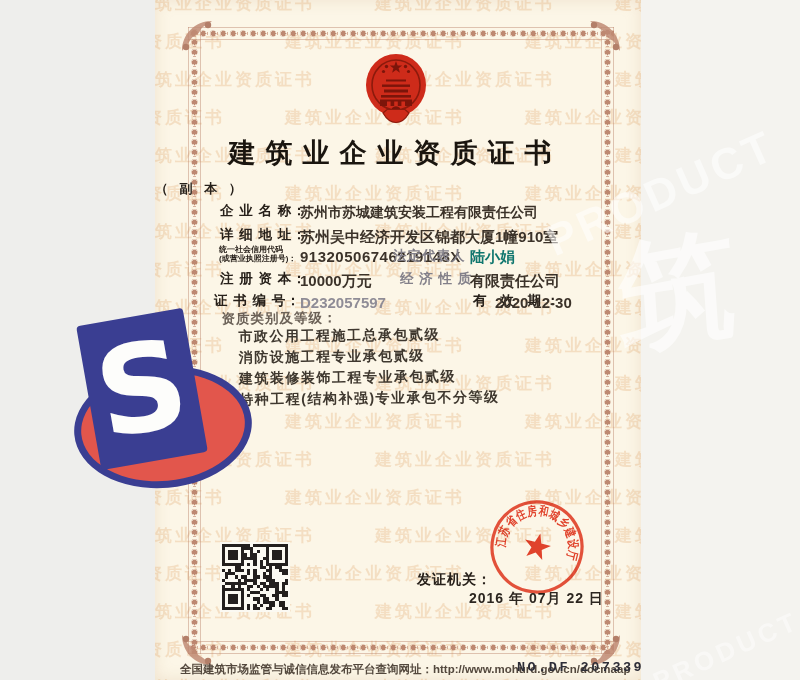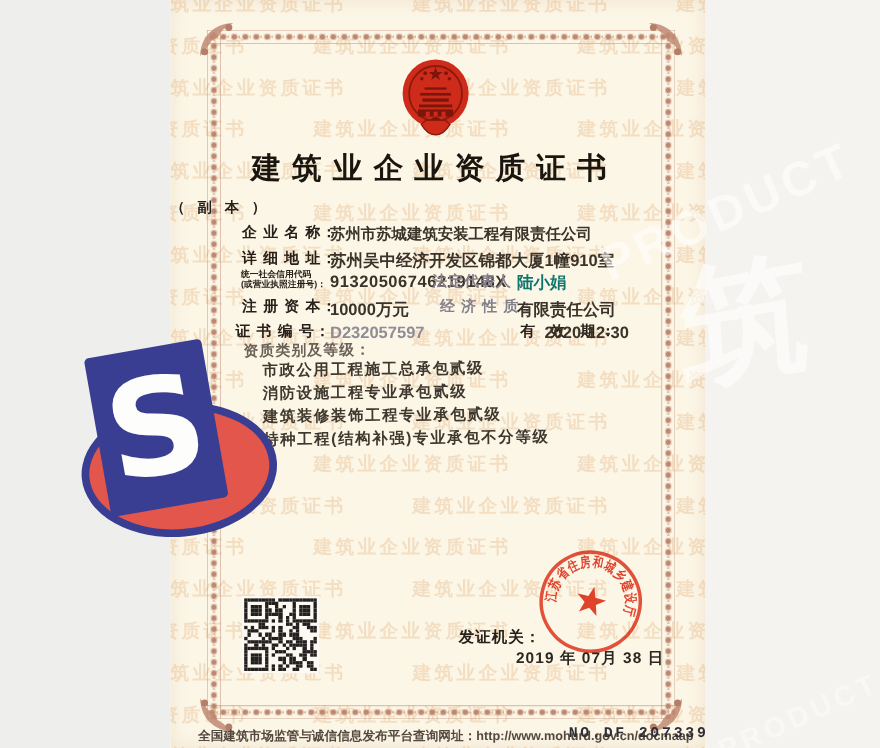--- a/index.html
+++ b/index.html
@@ -645,21 +645,21 @@
         <i class="d"></i>
         <i class="d"></i>
         <i></i>
         <i></i>
         <i></i>
         <i class="d"></i>
         <i class="d"></i>
       </div>
 
     <div class="issuer-lbl">发证机关：</div>
-    <div class="issue-date">2019 年 07月 38 日</div>
+    <div class="issue-date">2016 年 07月 22 日</div>
 
     <svg class="seal" viewBox="0 0 120 120">
       <circle cx="60" cy="60" r="45" fill="none" stroke="#e23b24" stroke-width="3.2" opacity=".92"></circle>
       <defs>
           <path id="sealArc" d="M29.1,68.3 A32,32 0 1 1 90.9,68.3" fill="none"></path>
         </defs>
       <text font-size="12.5" font-weight="bold" fill="#e23b24" letter-spacing="1">
         <textPath href="#sealArc" startOffset="0" textLength="114" lengthAdjust="spacingAndGlyphs">江苏省住房和城乡建设厅</textPath>
       </text>
       <polygon fill="#e23b24" points="60,46 63.3,55.5 73.3,55.7 65.3,61.7 68.2,71.3 60,65.6 51.8,71.3 54.7,61.7 46.7,55.7 56.7,55.5"></polygon>

